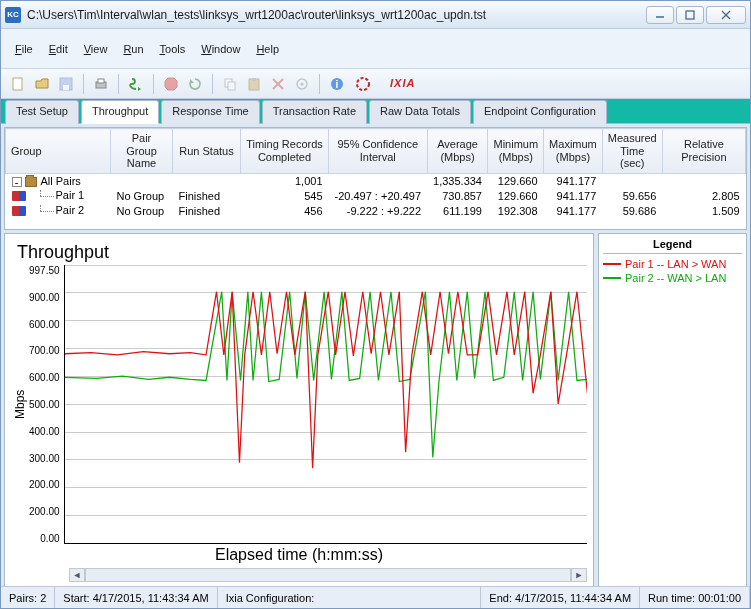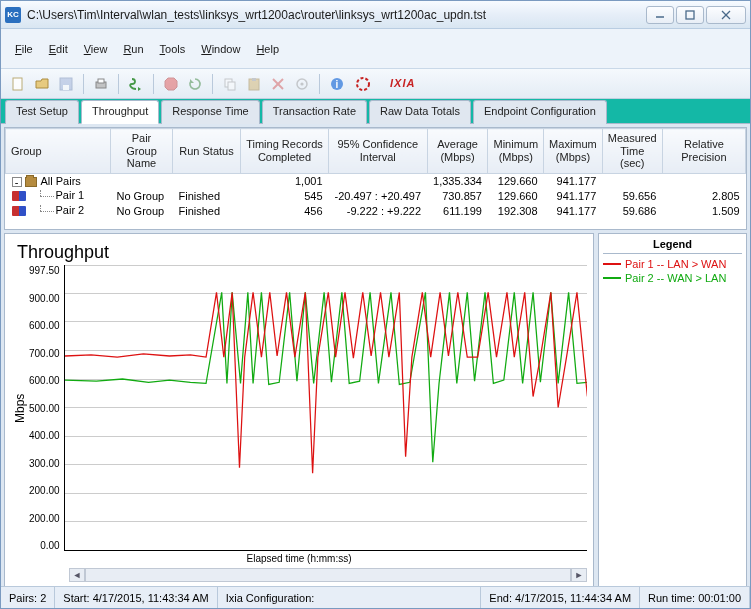--- a/index.html
+++ b/index.html
@@ -189,21 +189,21 @@
   display: flex; flex-direction: column; justify-content: space-between;
   text-align: right; font-size: 10px; padding: 0 4px 0 0;
 }
 .plot {
   flex: 1; position: relative;
   border-left: 1px solid #000; border-bottom: 1px solid #000;
 }
 .plot .grid-h { position: absolute; left: 0; right: 0; border-top: 1px solid #ccc; }
 .xaxis-row { display: flex; margin-left: 58px; }
 .xaxis { flex: 1; display: flex; justify-content: space-between; font-size: 10px; padding-top: 2px; }
-.xlabel { text-align: center; font-size: 10px; margin-top: 2px; }
+.xlabel { text-align: center; font-size: 16px; margin-top: 2px; }
 .chart-scroll { display: flex; margin: 4px 0 0 58px; }
 .chart-scroll .track { flex: 1; height: 14px; background: #e8edf4; border: 1px solid #c0c8d4; position: relative; }
 .chart-scroll .btn { width: 16px; height: 14px; background: #e8edf4; border: 1px solid #c0c8d4; display:flex;align-items:center;justify-content:center;font-size:9px;color:#556; }
 
 .legend-panel {
   width: 149px;
   background: #fff;
   border: 1px solid #a9b9cc;
   padding: 4px 4px;
   font-size: 11px;

